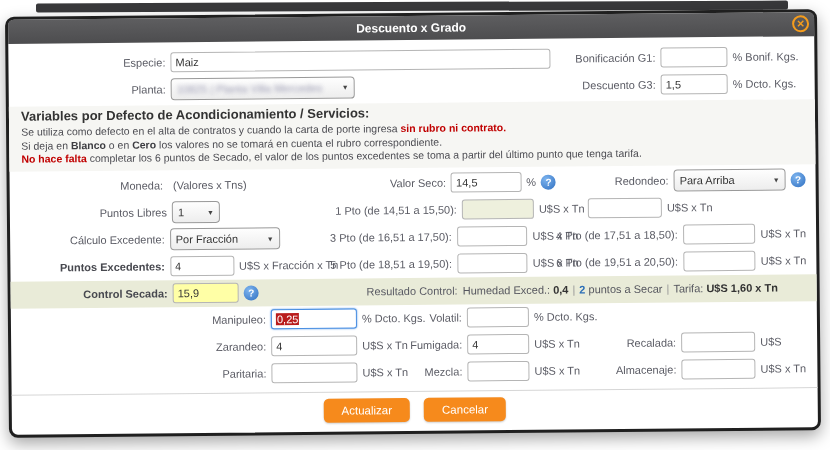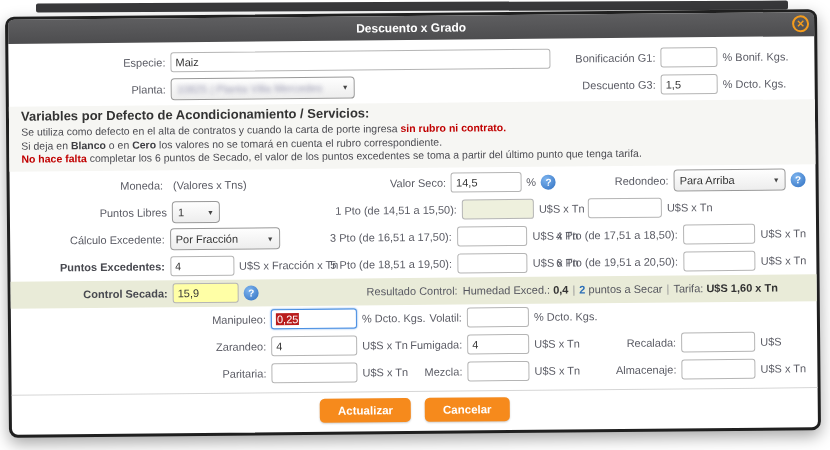--- a/index.html
+++ b/index.html
@@ -24,21 +24,21 @@
 
   .dbody { padding:6px 10px 4px; }
 
   .frow { display:flex; align-items:center; height:27px; white-space:nowrap; }
   .cell { display:flex; align-items:center; height:100%; }
   .lab  { justify-content:flex-end; color:#5a5b64; font-size:11px; padding-right:5px; }
   .suf  { color:#5a5b64; font-size:11px; padding-left:5px; }
   .boldlab { font-weight:bold; color:#47484f; }
 
   
-  .h-al { width:152px; } .h-rl { width:110px; } .h-ri { width:57px; }
+  .h-al { width:152px; } .h-rl { width:110px; } .h-ri { width:67px; }
 
   
   .c-al { width:152px; } .c-ac { width:178px; }
   .c-bl { width:112px; } .c-bi { width:72px; } .c-bs { width:54px; }
   .c-cl { width:102px; } .c-ci { width:74px; } .c-cs { flex:1; }
 
   
   .d-al { width:250px; } .d-ai { width:86px; } .d-as { width:70px; }
   .d-bl { width:40px; }  .d-bi { width:62px; } .d-bs { width:54px; }
   .d-cl { width:98px; }  .d-ci { width:74px; } .d-cs { flex:1; }
@@ -72,21 +72,21 @@
 
   .rowE { margin:0 -10px; padding:0 10px; background:#e9ebd8; }
   .result { font-size:11px; color:#55565e; }
   .result .strong { font-weight:bold; color:#333; }
   .result .blue { font-weight:bold; color:#2d6fb7; }
   .result .pipe { color:#999; padding:0 4px; }
 
   .divider { border-top:1px solid #d6d6d6; margin:5px -10px 6px; }
   .btnrow { display:flex; justify-content:center; gap:14px; }
   .btn { background:#f68a1c; color:#fff; border:none; border-radius:5px;
-         font-size:11.5px; font-weight:bold; padding:6px 18px; cursor:pointer;
+         font-size:11.5px; font-weight:normal; padding:6px 18px; cursor:pointer;
          font-family:"Liberation Sans", sans-serif; box-shadow:0 1px 2px rgba(0,0,0,0.2); }
 </style>
 </head>
 <body>
 
 <div class="stage">
   <div class="back-bar"></div>
 
   <div class="dialog">
     <div class="titlebar">

